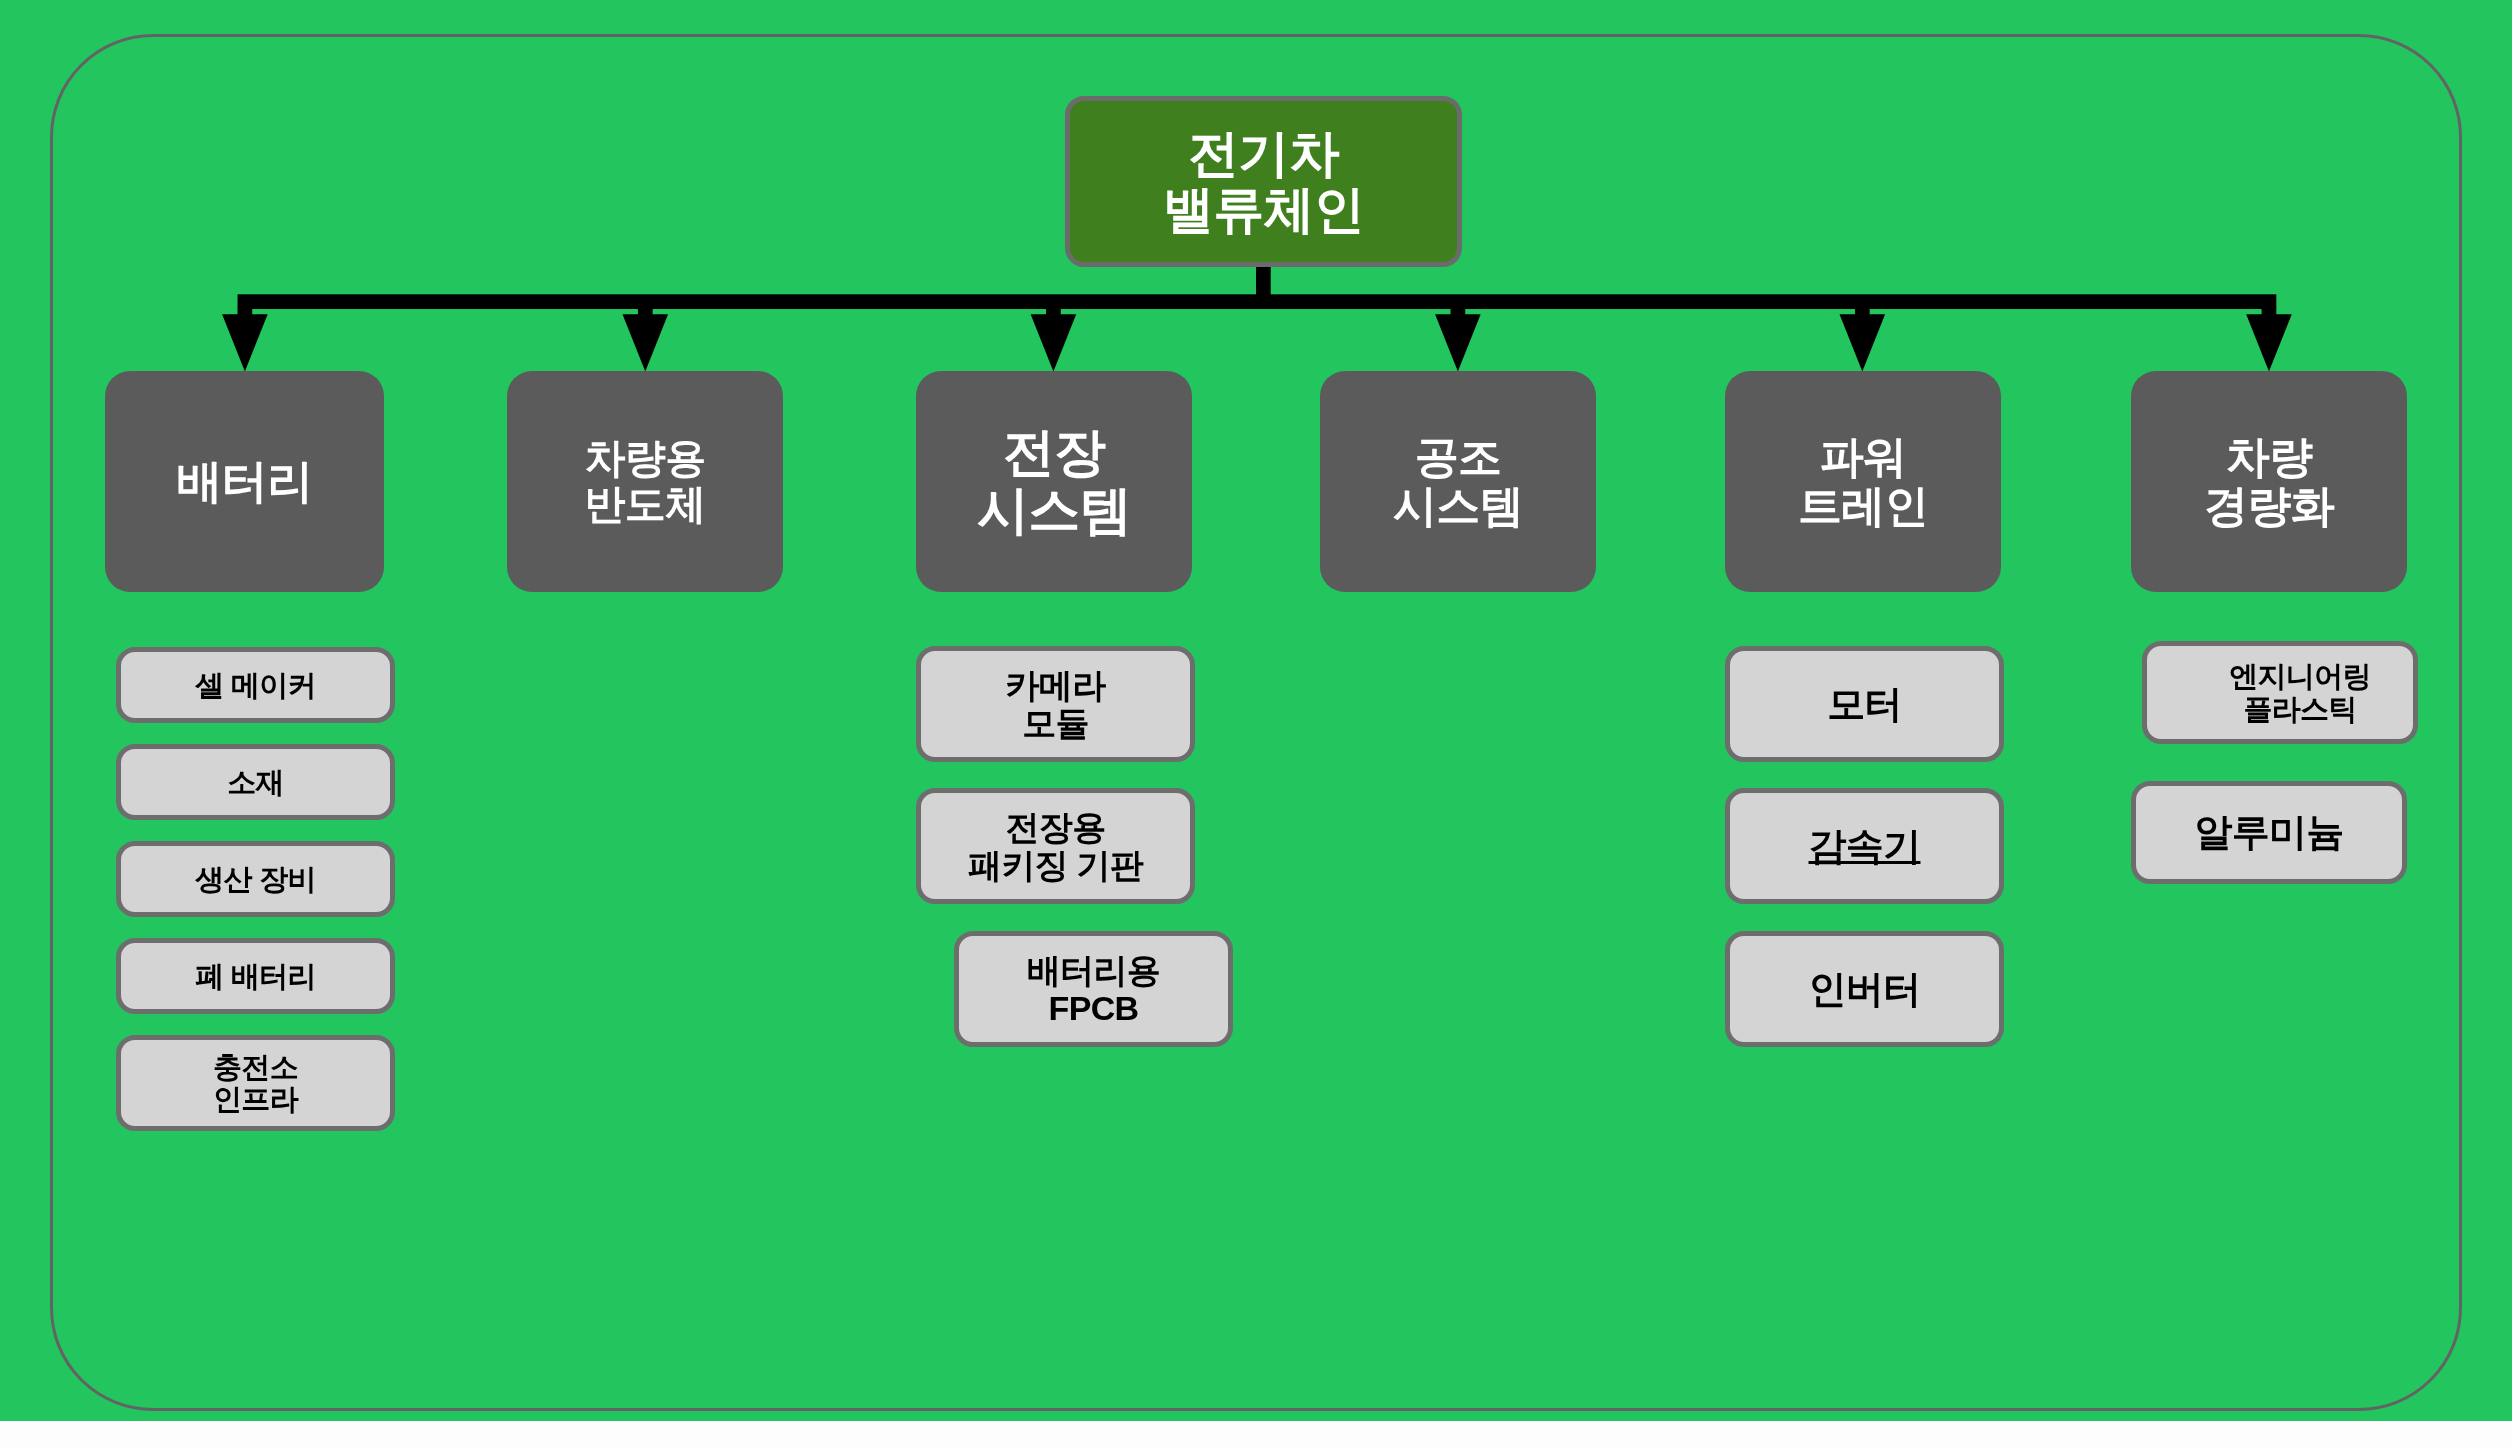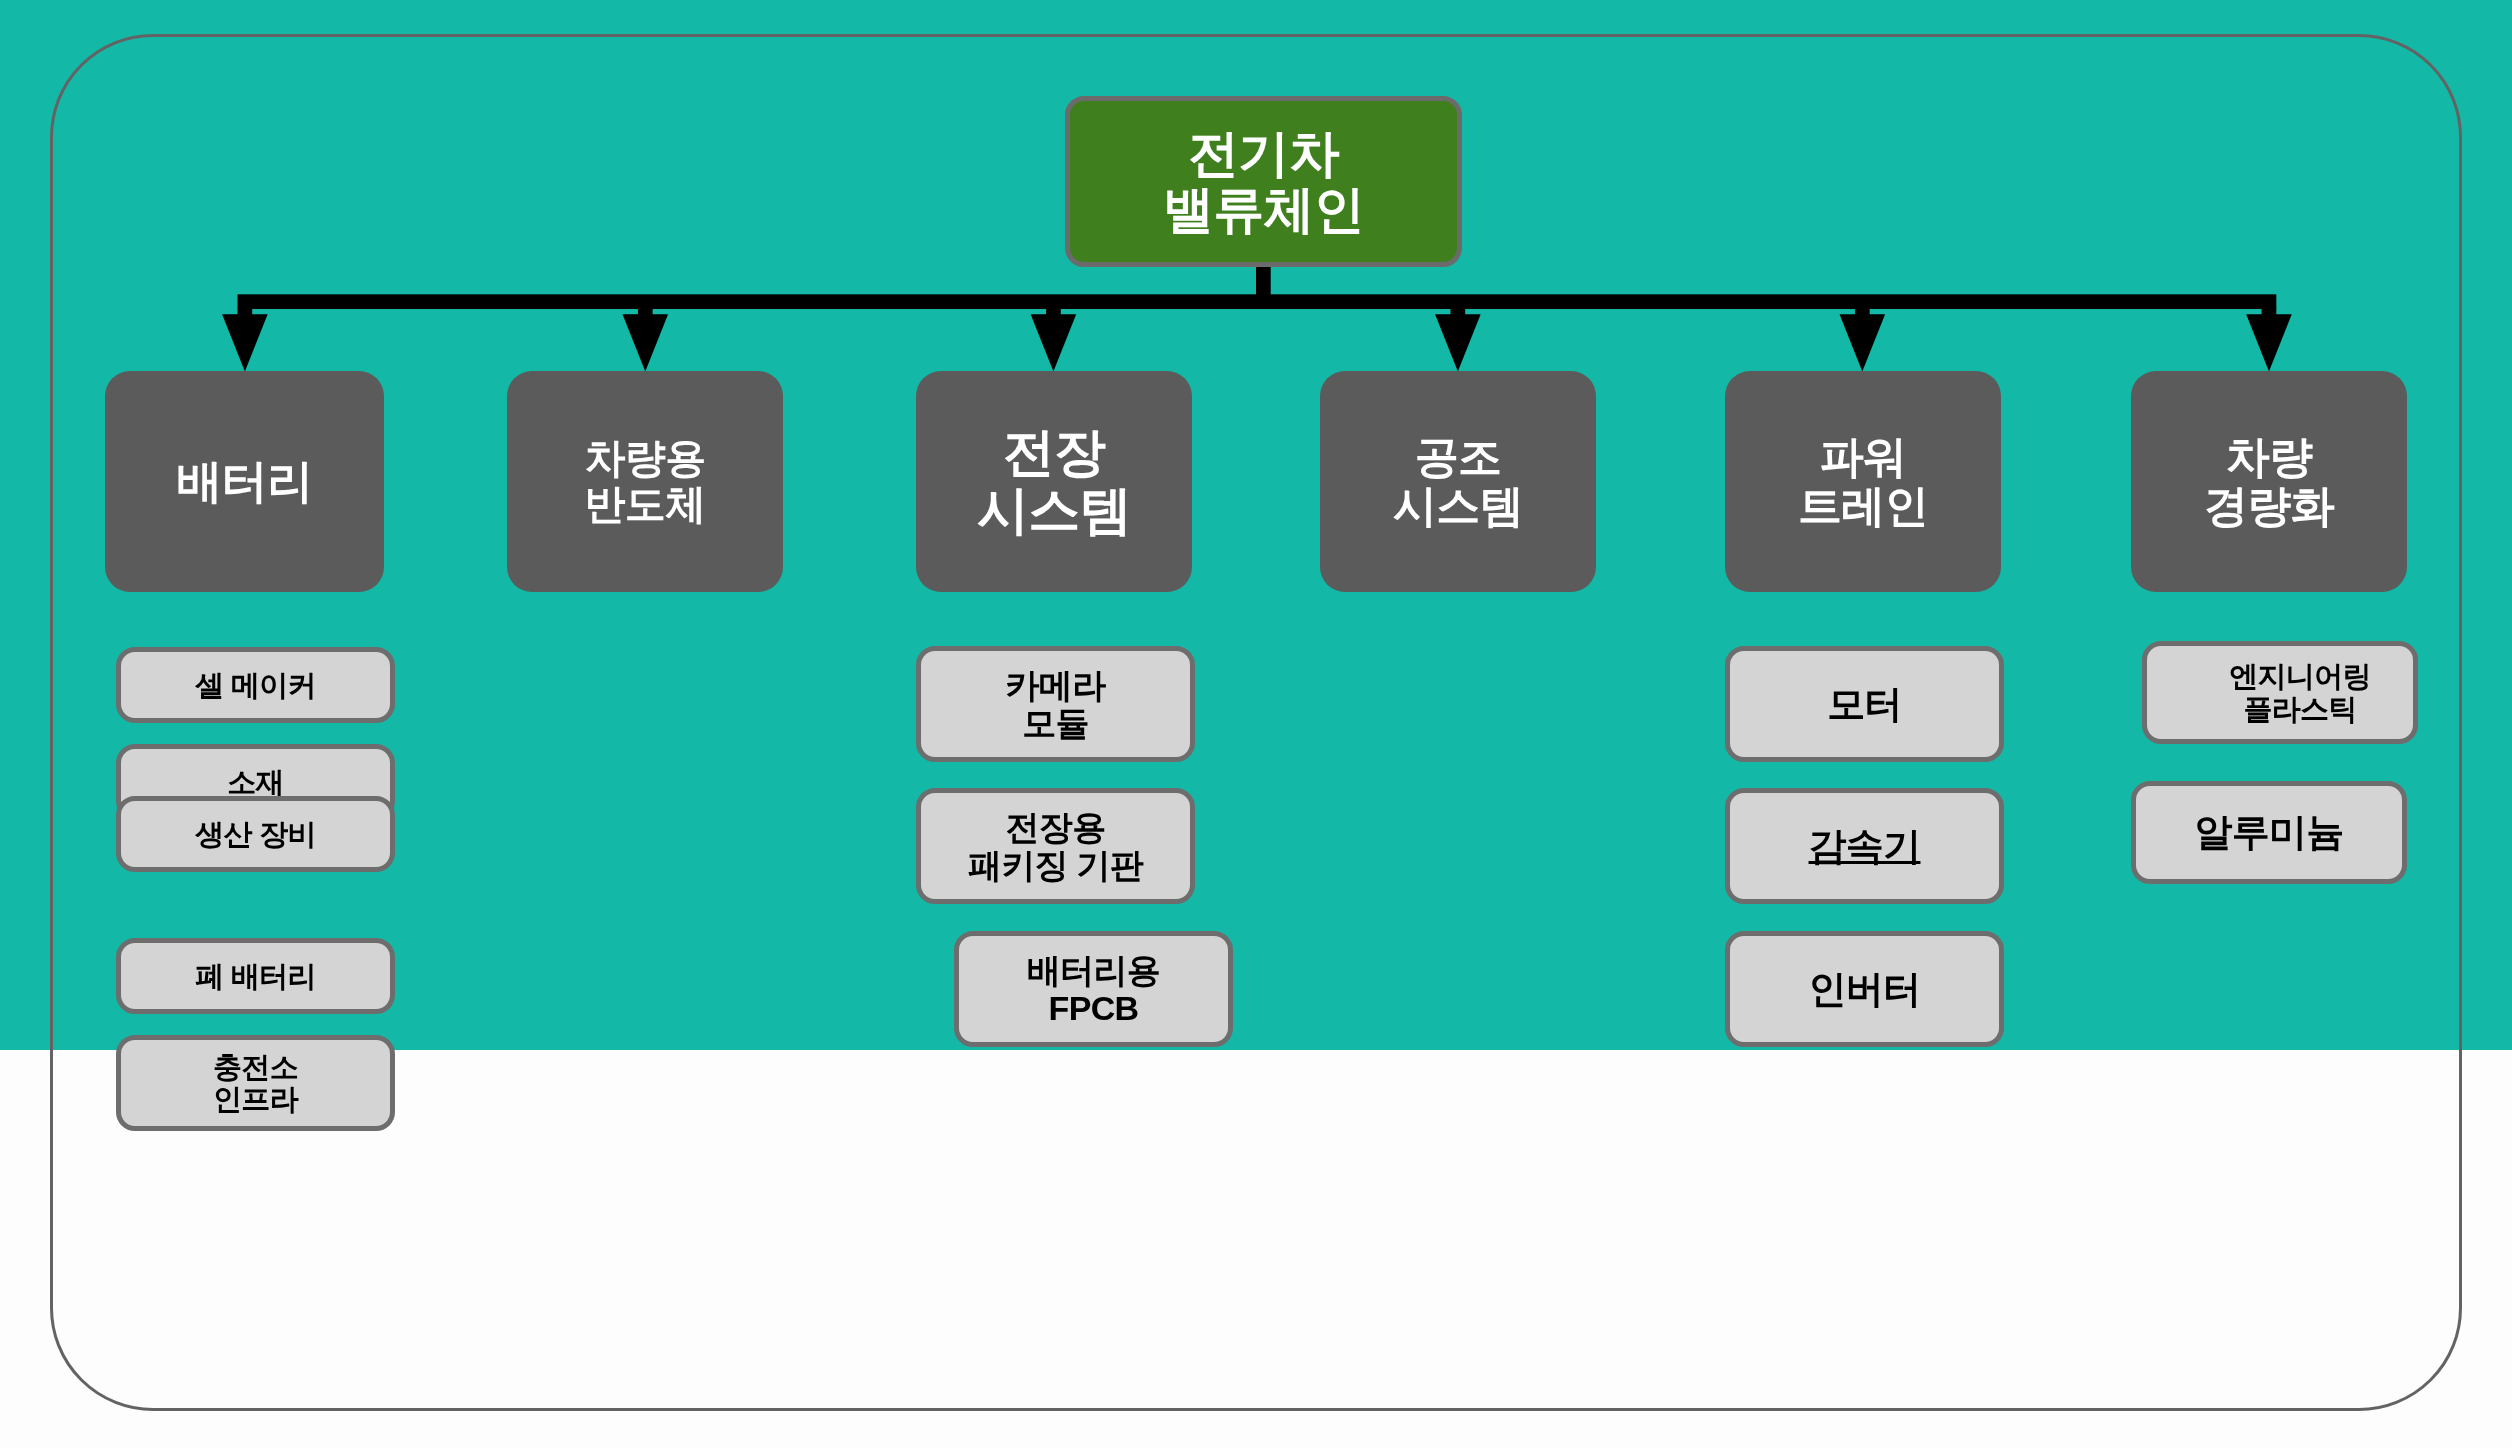--- a/index.html
+++ b/index.html
@@ -3,21 +3,21 @@
 <meta charset="utf-8">
 <style>
   * { margin:0; padding:0; box-sizing:border-box; }
   html, body {
     width:2512px; height:1449px;
     background:#fdfdfd;
     font-family:"Liberation Sans", "DejaVu Sans", sans-serif;
     overflow:hidden;
   }
 
-  #stage { position:relative; width:2512px; height:1050px; background:#14b8a6; }
+  #stage { position:relative; width:2512px; height:1421px; background:#22c55e; }
 
   
   .outer-frame{
     position:absolute;
     left:50px; top:34px;
     width:2412px; height:1377px;
     border:3.7px solid #636363;
     border-radius:103px;
     background:transparent;
   }
@@ -124,21 +124,21 @@
       <div class="leaf-node fs-38" style="left: 105px; top: 647px; width: 279px; height: 76px; background: rgb(212, 212, 212); border-color: rgb(109, 109, 109);">
         <div>
           <span class="l">셀 메이커</span>
         </div>
       </div>
       <div class="leaf-node fs-38" style="left: 105px; top: 744px; width: 279px; height: 76px; background: rgb(212, 212, 212); border-color: rgb(109, 109, 109);">
         <div>
           <span class="l">소재</span>
         </div>
       </div>
-      <div class="leaf-node fs-38" style="left: 105px; top: 796px; width: 279px; height: 76px; background: rgb(212, 212, 212); border-color: rgb(109, 109, 109);">
+      <div class="leaf-node fs-38" style="left: 105px; top: 841px; width: 279px; height: 76px; background: rgb(212, 212, 212); border-color: rgb(109, 109, 109);">
         <div>
           <span class="l">생산 장비</span>
         </div>
       </div>
       <div class="leaf-node fs-38" style="left: 105px; top: 938px; width: 279px; height: 76px; background: rgb(212, 212, 212); border-color: rgb(109, 109, 109);">
         <div>
           <span class="l">폐 배터리</span>
         </div>
       </div>
       <div class="leaf-node fs-38" style="left: 105px; top: 1035px; width: 279px; height: 96px; background: rgb(212, 212, 212); border-color: rgb(109, 109, 109);">

